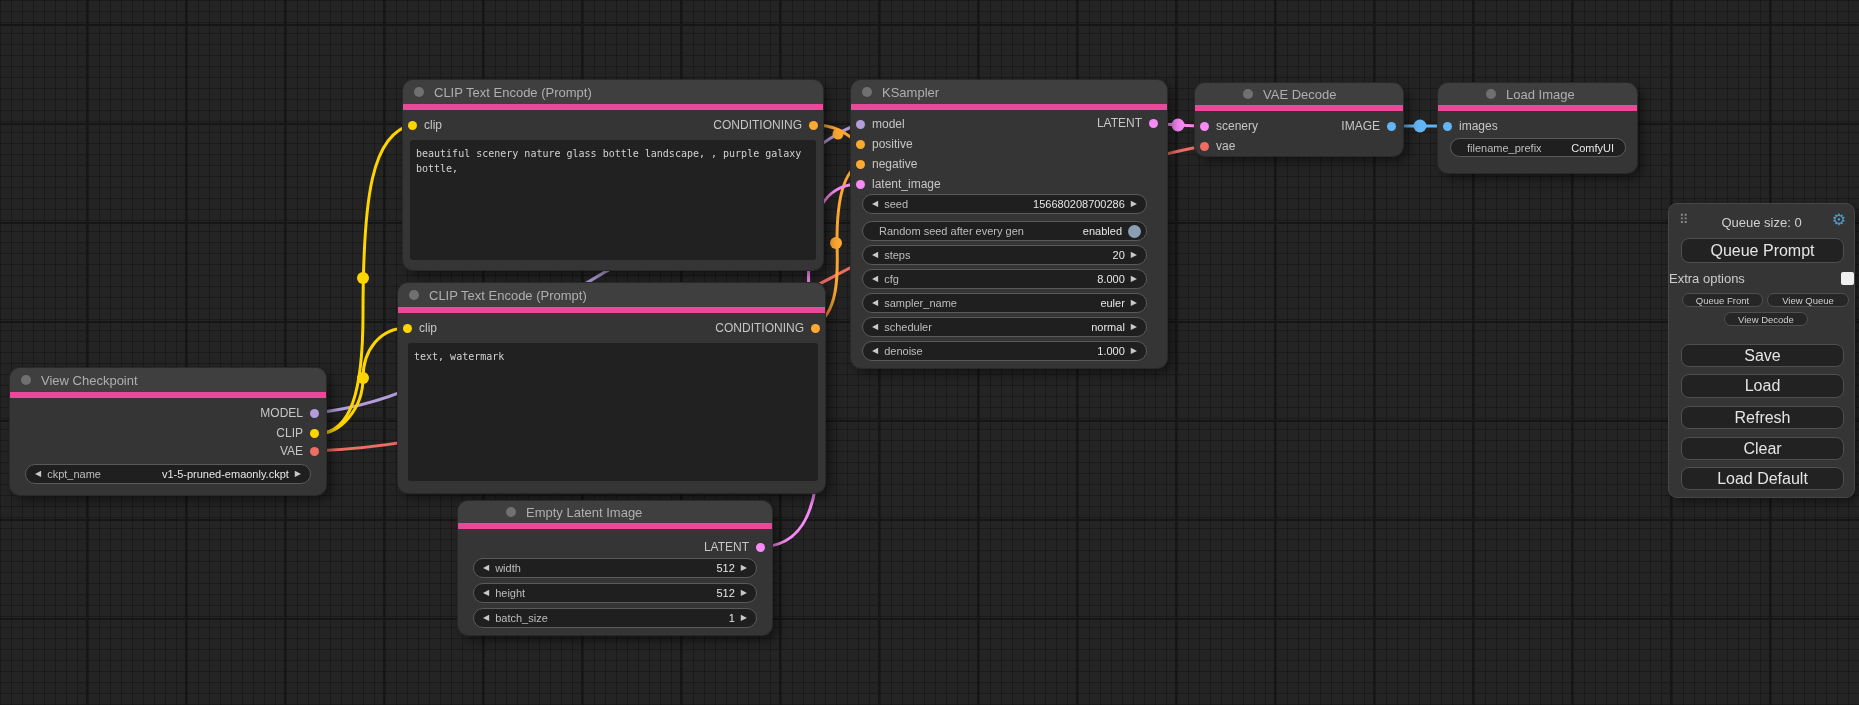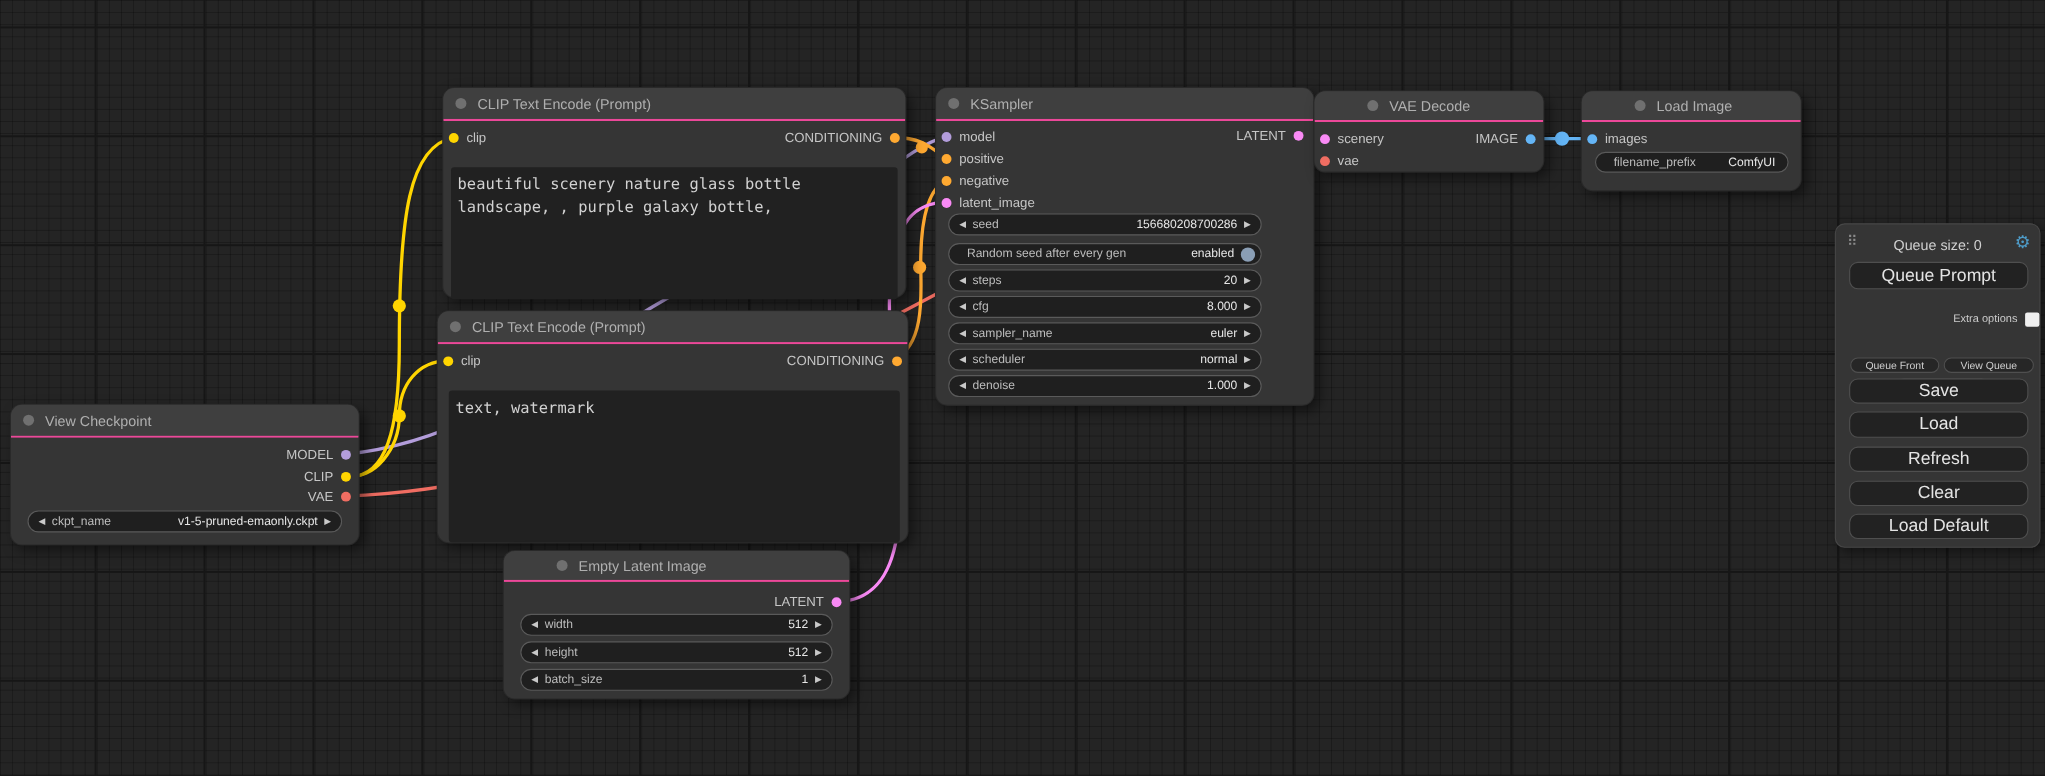--- a/index.html
+++ b/index.html
@@ -12,59 +12,59 @@
       linear-gradient(90deg,#161616 2px, transparent 2px),
       linear-gradient(rgba(0,0,0,.25) 1px, transparent 1px),
       linear-gradient(90deg,rgba(0,0,0,.25) 1px, transparent 1px);
     background-size:99px 99px,99px 99px,11px 11px,11px 11px;
     background-position:86px 24px,86px 24px,0 0,0 0;
   }
   #wires{position:absolute;left:0;top:0;z-index:1;pointer-events:none;}
   .node{position:absolute;z-index:2;background:#353535;border-radius:10px;
         box-shadow:0 0 0 1px #292929,5px 5px 12px rgba(0,0,0,.5);}
   .ntitle{position:absolute;left:0;right:0;top:0;height:30px;background:#3F3F3F;
-          border-radius:10px 10px 0 0;border-bottom:2px solid #ec4899;
+          border-radius:10px 10px 0 0;border-bottom:6px solid #ec4899;
           display:flex;align-items:center;gap:10px;padding-left:11px;box-sizing:border-box;}
   .ntitle.small{height:28px;padding-left:48px;}
   .tdot{width:10px;height:10px;border-radius:50%;background:#707070;flex:none;}
   .ttext{font-size:13px;color:#AFAFAF;white-space:nowrap;}
   .slot{position:absolute;display:flex;align-items:center;gap:7px;height:16px;
         font-size:12px;color:#C6C6C6;white-space:nowrap;}
   .slot .dot{width:9px;height:9px;border-radius:50%;flex:none;background:#888;}
   .slot.in{left:5px;}
   .slot.out{right:7px;}
   .clipn .slot.out{right:5px;text-align:right;}
   .ksn .slot.out{right:9px;}
   .pill{position:absolute;height:20px;background:#1F1F1F;border:1px solid #5A5A5A;
         border-radius:11px;display:flex;align-items:center;gap:6px;
         font-size:11px;color:#BDBDBD;padding:0 9px;box-sizing:border-box;white-space:nowrap;}
   .pill .val{margin-left:auto;color:#E6E6E6;}
   .pill .arrow{font-size:8px;color:#C9C9C9;line-height:1;flex:none;}
   .pill .knob{width:13px;height:13px;border-radius:50%;flex:none;margin-right:-4px;}
   .pill.noarrow{padding-left:16px;}
   .textbox{position:absolute;background:#212121;border-radius:3px;
-           font-family:"DejaVu Sans Mono",monospace;font-size:14px;line-height:1.5;
+           font-family:"DejaVu Sans Mono",monospace;font-size:10px;line-height:1.5;
            color:#D2D2D2;padding:6px 6px;box-sizing:border-box;
-           white-space:pre-wrap;word-break:break-word;margin-top:12px;}
+           white-space:pre-wrap;word-break:break-word;}
   
   #queue{position:absolute;left:1668px;top:203px;width:187px;height:295px;z-index:3;
          background:#353535;border:1px solid #474747;border-radius:9px;
          box-shadow:4px 4px 10px rgba(0,0,0,.45);box-sizing:border-box;}
   .qbtn{position:absolute;left:12px;width:163px;background:#222;border:1px solid #4F4F4F;
         border-radius:8px;color:#E4E4E4;font-size:16px;display:flex;align-items:center;
         justify-content:center;box-sizing:border-box;cursor:pointer;}
   .qsmall{position:absolute;background:#262626;border:1px solid #4F4F4F;border-radius:8px;
         color:#CFCFCF;font-size:9.5px;display:flex;align-items:center;justify-content:center;
-        box-sizing:border-box;cursor:pointer;margin-top:32px;}
+        box-sizing:border-box;cursor:pointer;}
   #qsize{position:absolute;left:0;right:0;top:11px;text-align:center;
          font-size:13px;color:#D0D0D0;}
   #qhandle{position:absolute;left:10px;top:8px;color:#8A8A8A;font-size:13px;cursor:grab;}
   #qgear{position:absolute;right:8px;top:6px;font-size:16px;cursor:pointer;}
-  #extra{position:absolute;left:0;right:0;top:78px;height:16px;display:flex;
-         align-items:center;justify-content:flex-end;gap:7px;font-size:10px;color:#CCC;}
+  #extra{position:absolute;left:0;right:0;top:66px;height:16px;display:flex;
+         align-items:center;justify-content:space-between;gap:7px;font-size:13px;color:#CCC;}
   #extracb{width:13px;height:13px;border-radius:2px;}
 </style>
 </head>
 <body>
 
 <div id="canvas">
 
   <svg id="wires" width="1859" height="705">
     <path d="M314,413 C460,398 540,295 655,247 C775,197 812,138 860,124" fill="none" stroke-width="3" stroke-linecap="round" stroke="#B39DDB"></path>
     <path d="M314,451 C560,443 780,300 920,232 C1080,180 1145,156 1204,146" fill="none" stroke-width="3" stroke-linecap="round" stroke="#F06D62"></path>
@@ -133,21 +133,21 @@
       <span class="dot" style="background-color: rgb(255, 213, 0);"></span>
       <span>clip</span>
     </div>
     <div class="slot out" style="top:37px">
       <span>CONDITIONING</span>
       <span class="dot" style="background-color: rgb(255, 169, 49);"></span>
     </div>
     <div class="textbox" style="left:10px;top:60px;width:410px;height:138px">text, watermark</div>
   </div>
 
-  <div class="node ksn" style="left:851px;top:80px;width:343px;height:288px">
+  <div class="node ksn" style="left:851px;top:80px;width:316px;height:288px">
     <div class="ntitle">
       <span class="tdot"></span>
       <span class="ttext">KSampler</span>
     </div>
     <div class="slot in" style="top:36px">
       <span class="dot" style="background-color: rgb(179, 157, 219);"></span>
       <span>model</span>
     </div>
     <div class="slot in" style="top:56px">
       <span class="dot" style="background-color: rgb(255, 169, 49);"></span>

